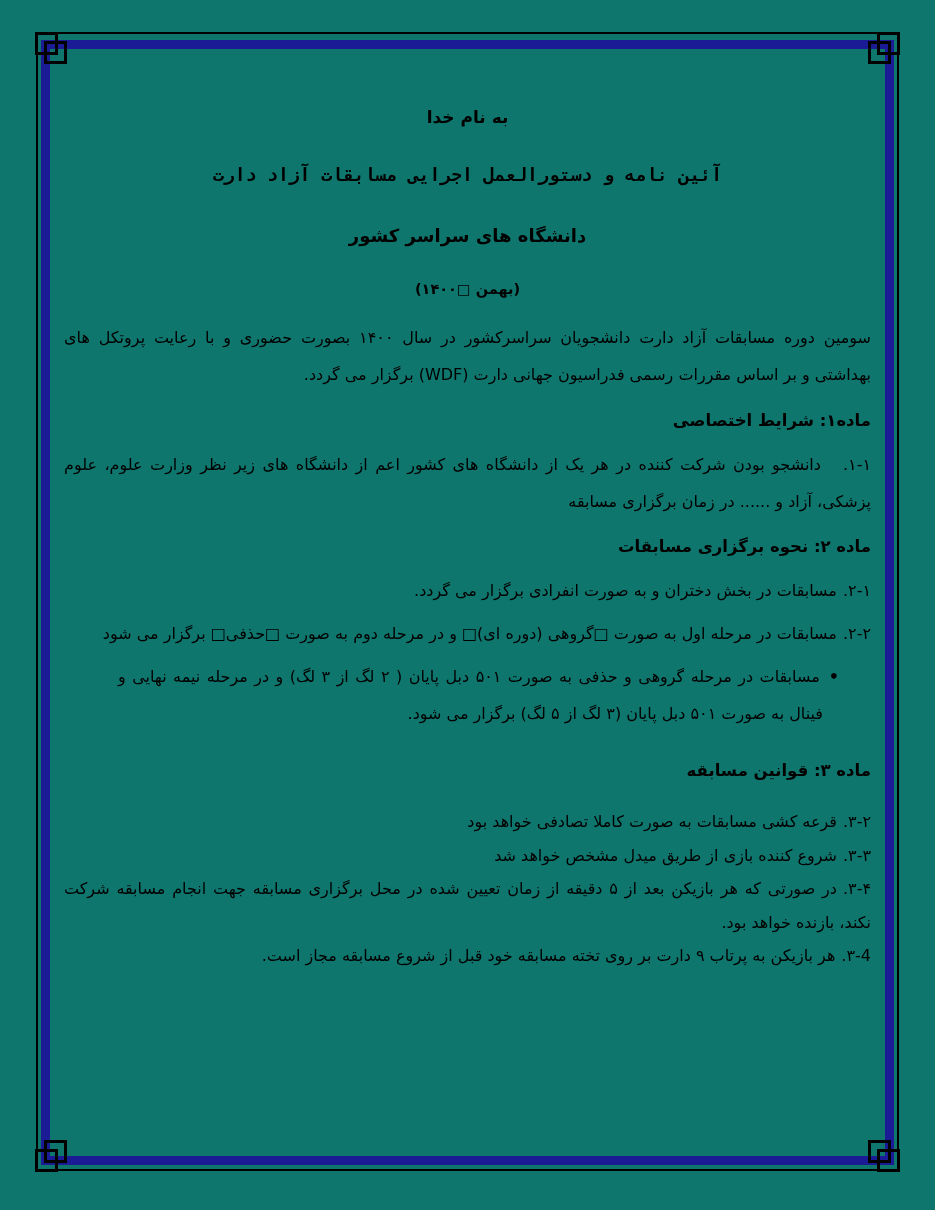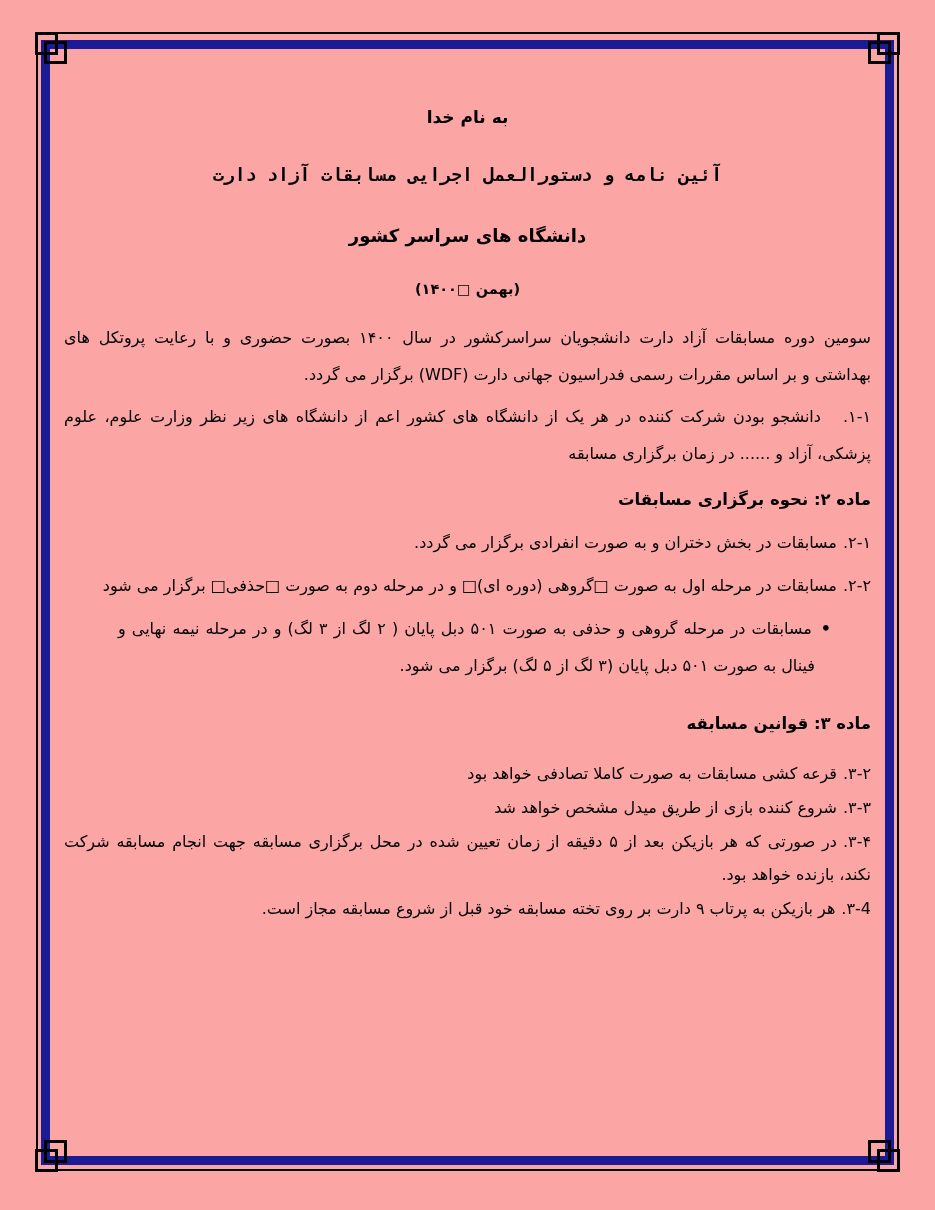--- a/index.html
+++ b/index.html
@@ -3,21 +3,21 @@
 <meta charset="utf-8">
 <style>
   html, body {
     margin: 0; padding: 0;
     width: 935px; height: 1210px;
     background: #ffffff;
     overflow: hidden;
     font-family: "DejaVu Sans", sans-serif;
     color: #000;
   }
-  .page { position: relative; width: 935px; height: 1210px; background: #fca5a5; }
+  .page { position: relative; width: 935px; height: 1210px; background: #0f766e; }
 
   
   .frame-line {
     position: absolute; top: 32px; left: 36px; right: 36px; bottom: 39px;
     border: 2px solid #000;
     pointer-events: none;
   }
   .frame-navy {
     position: absolute; top: 40px; left: 41px; right: 41px; bottom: 45px;
     border: 9px solid #1b1b96;
@@ -57,21 +57,21 @@
     margin: 15px 0 13px 0; text-align: right;
   }
   .sec-heading.sec-3 { margin-top: 27px; margin-bottom: 21px; }
 
   .item { margin: 0 0 6px 0; }
   .num  { font-weight: normal; padding-inline-end: 6px; white-space: nowrap; }
   .num.tabbed { padding-inline-end: 22px; }
   .hang { padding-right: 52px; text-indent: -52px; }
 
   .bullet-item {
-    margin: 2px 40px 24px 54px;
+    margin: 2px 32px 24px 54px;
     padding-right: 16px; text-indent: -16px;
   }
   .bullet-glyph { padding-inline-end: 9px; font-weight: bold; }
 
   .s3-item { margin: 0; line-height: 2.1; }
 </style>
 </head>
 <body>
 
 <div class="page">
@@ -89,20 +89,21 @@
 
   <div class="content" dir="rtl">
 
     <div class="bism">به نام خدا</div>
     <div class="title-1">آئین نامه و دستورالعمل اجرایی مسابقات آزاد دارت</div>
     <div class="title-2">دانشگاه های سراسر کشور</div>
     <div class="date">(بهمن □۱۴۰۰)</div>
 
     <p class="para">سومین دوره مسابقات آزاد دارت دانشجویان سراسرکشور در سال ۱۴۰۰ بصورت حضوری و با رعایت پروتکل های بهداشتی و بر اساس مقررات رسمی فدراسیون جهانی دارت (WDF) برگزار می گردد.</p>
 
+    <div class="sec-heading">ماده۱: شرایط اختصاصی</div>
 
     <div class="item"><span class="num tabbed">۱-۱.</span><span>دانشجو بودن شرکت کننده در هر یک از دانشگاه های کشور اعم از دانشگاه های زیر نظر وزارت علوم، علوم پزشکی، آزاد و ...... در زمان برگزاری مسابقه</span></div>
 
     <div class="sec-heading">ماده ۲: نحوه برگزاری مسابقات</div>
 
     <div class="item"><span class="num">۲-۱.</span><span>مسابقات در بخش دختران و به صورت انفرادی برگزار می گردد.</span></div>
 
     <div class="item hang"><span class="num">۲-۲.</span><span>مسابقات در مرحله اول به صورت □گروهی (دوره ای)□ و در مرحله دوم به صورت □حذفی□ برگزار می شود</span></div>
 
     <div class="bullet-item"><span class="bullet-glyph">•</span><span>مسابقات در مرحله گروهی و حذفی به صورت ۵۰۱ دبل پایان ( ۲ لگ از ۳ لگ) و در مرحله نیمه نهایی و فینال به صورت ۵۰۱ دبل پایان (۳ لگ از ۵ لگ) برگزار می شود.</span></div>

